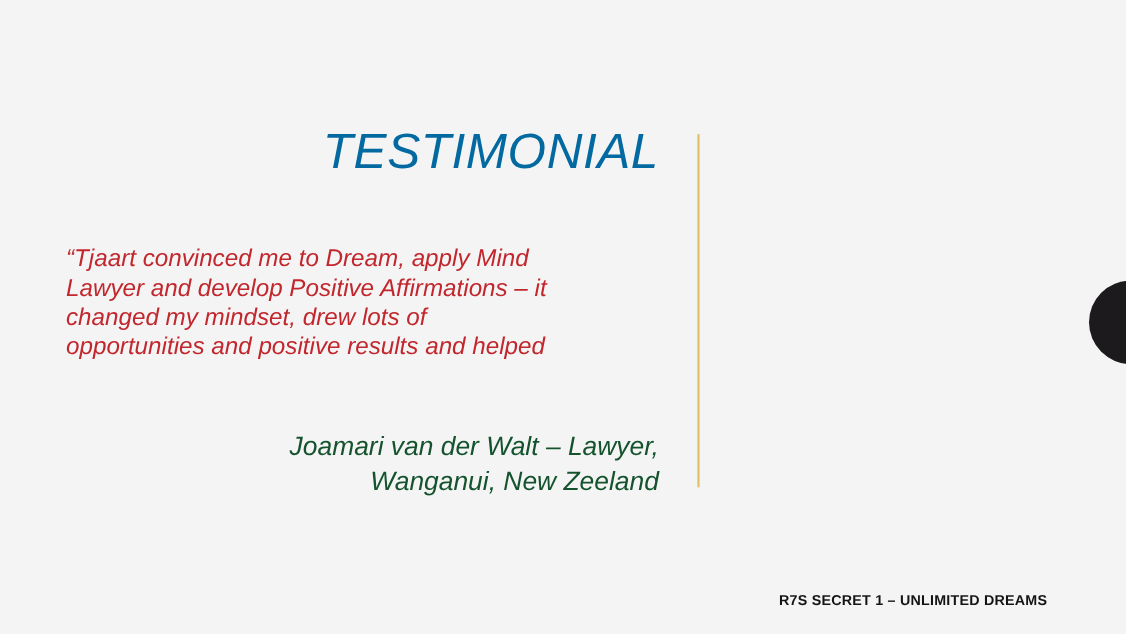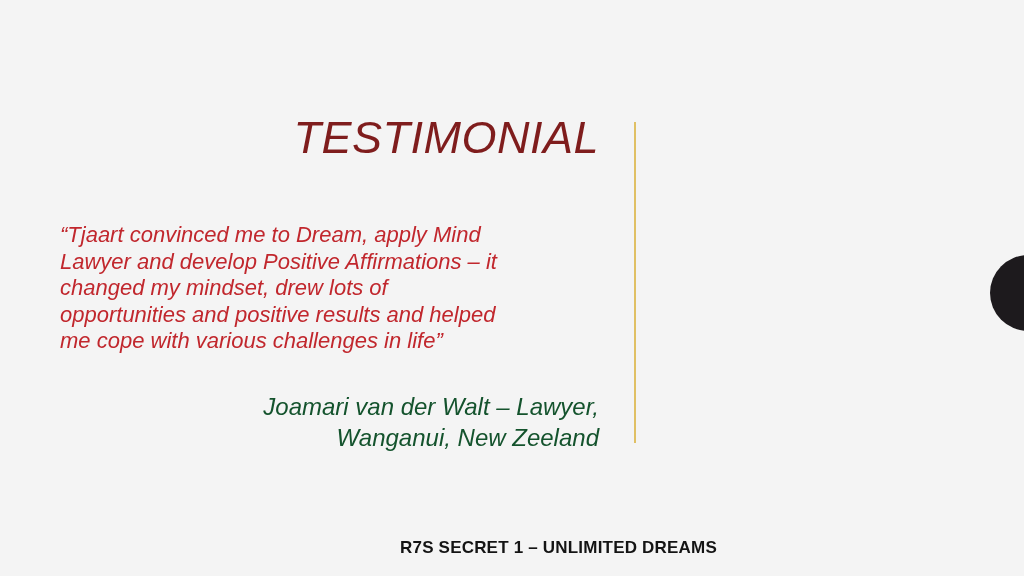--- a/index.html
+++ b/index.html
@@ -49,21 +49,21 @@
     position: absolute;
     left: 0px;
     top: 112px;
     width: 599px;
     text-align: right;
     font-style: italic;
     font-weight: 400;
     font-size: 45px;
     line-height: 52px;
     letter-spacing: 0.5px;
-    color: #7f1d1d;
+    color: #0369a1;
     white-space: nowrap;
   }
 
   
   .quote {
     position: absolute;
     left: 60px;
     top: 222px;
     width: 539px;
     text-align: left;
@@ -87,22 +87,23 @@
     line-height: 31px;
     color: #14532d;
   }
 
   
   .footer {
     position: absolute;
     left: 400px;
     top: 538px;
     width: 552px;
+    text-align: right;
     font-weight: bold;
-    font-size: 17px;
+    font-size: 13px;
     letter-spacing: 0.2px;
     color: #141414;
     white-space: nowrap;
   }
 </style>
 </head>
 <body>
 
 <div class="slide">
 
@@ -110,21 +111,20 @@
 
   <div class="divider"></div>
 
   <div class="title">TESTIMONIAL</div>
 
   <div class="quote">
     <div>“Tjaart convinced me to Dream, apply Mind</div>
     <div>Lawyer and develop Positive Affirmations – it</div>
     <div>changed my mindset, drew lots of</div>
     <div>opportunities and positive results and helped</div>
-    <div>me cope with various challenges in life”</div>
   </div>
 
   <div class="attribution">
     <div>Joamari van der Walt – Lawyer,</div>
     <div>Wanganui, New Zeeland</div>
   </div>
 
   <div class="footer">R7S SECRET 1 – UNLIMITED DREAMS</div>
 
 </div>

